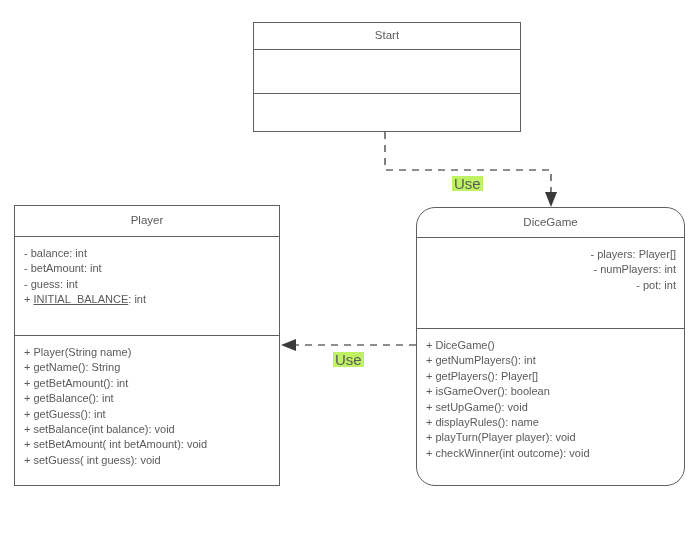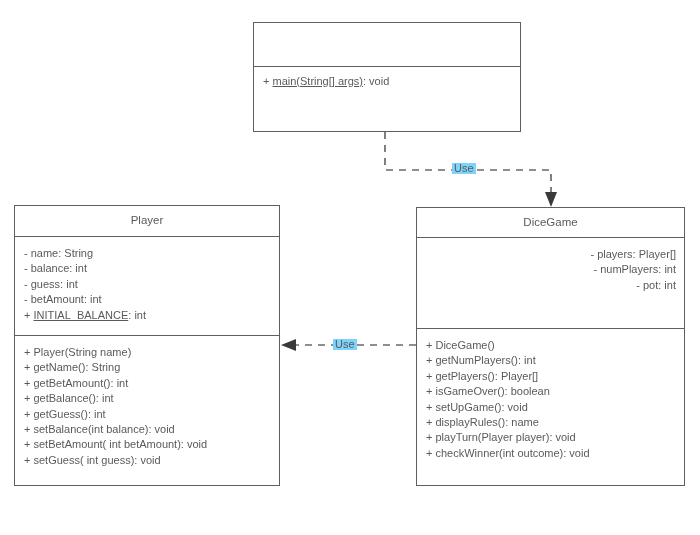--- a/index.html
+++ b/index.html
@@ -65,33 +65,34 @@
   
   #class-start       { left: 253px; top: 22px;  width: 268px; height: 110px; }
   #class-start .uml-name       { height: 27px; }
   #class-start .attrs          { height: 44px; }
   #class-start .methods        { height: 37px; padding-top: 7px; }
 
   #class-player      { left: 14px;  top: 205px; width: 266px; height: 281px; }
   #class-player .uml-name      { height: 31px; }
   #class-player .attrs         { height: 99px; }
 
-  #class-dicegame    { left: 416px; top: 207px; width: 269px; height: 279px; }
+  #class-dicegame    { left: 416px; top: 207px; width: 269px; height: 279px; border-radius: 19px; }
   #class-dicegame .uml-name    { height: 30px; }
   #class-dicegame .attrs       { height: 91px; text-align: right; }
 
   
   .edge-label {
     position: absolute;
-    font-size: 11px;
+    font-size: 15px;
     line-height: 1;
     color: #5a5a5a;
-    background: #7dd3fc;
+    background: #bef264;
     padding: 0 2px;
     white-space: nowrap;
+    margin-top: 13px;
   }
   #label-use-start   { left: 452px; top: 163px; }
   #label-use-player  { left: 333px; top: 339px; }
 </style>
 </head>
 <body>
 
 <svg id="canvas" viewBox="0 0 700 535" xmlns="http://www.w3.org/2000/svg">
 
   <g>
@@ -99,33 +100,30 @@
     <polygon points="551,207 545,192 557,192" fill="#3a3a3a"></polygon>
   </g>
 
   <g>
     <path d="M 416 345 L 292 345" fill="none" stroke="#6a6a6a" stroke-width="1.7" stroke-dasharray="7 6" stroke-linecap="butt"></path>
     <polygon points="281,345 296,339 296,351" fill="#3a3a3a"></polygon>
   </g>
 </svg>
 
 <div id="class-start" class="uml-class">
+  <div class="uml-name">Start</div>
   <div class="uml-compartment attrs"></div>
-  <div class="uml-compartment methods">
-    <div class="uml-member"><span>+&nbsp;</span><span class="static">main(String[] args)</span><span>: </span><span>void</span></div>
-  </div>
 </div>
 
 <div id="class-player" class="uml-class">
   <div class="uml-name">Player</div>
   <div class="uml-compartment attrs">
-    <div class="uml-member">- name: String</div>
     <div class="uml-member">- balance: int</div>
+    <div class="uml-member">- betAmount: int</div>
     <div class="uml-member">- guess: int</div>
-    <div class="uml-member">- betAmount: int</div>
     <div class="uml-member"><span>+&nbsp;</span><span class="static">INITIAL_BALANCE</span><span>: </span><span>int</span></div>
   </div>
   <div class="uml-compartment methods">
     <div class="uml-member">+ Player(String name)</div>
     <div class="uml-member">+ getName(): String</div>
     <div class="uml-member">+ getBetAmount(): int</div>
     <div class="uml-member">+ getBalance(): int</div>
     <div class="uml-member">+ getGuess(): int</div>
     <div class="uml-member">+ setBalance(int balance): void</div>
     <div class="uml-member">+ setBetAmount( int betAmount): void</div>

